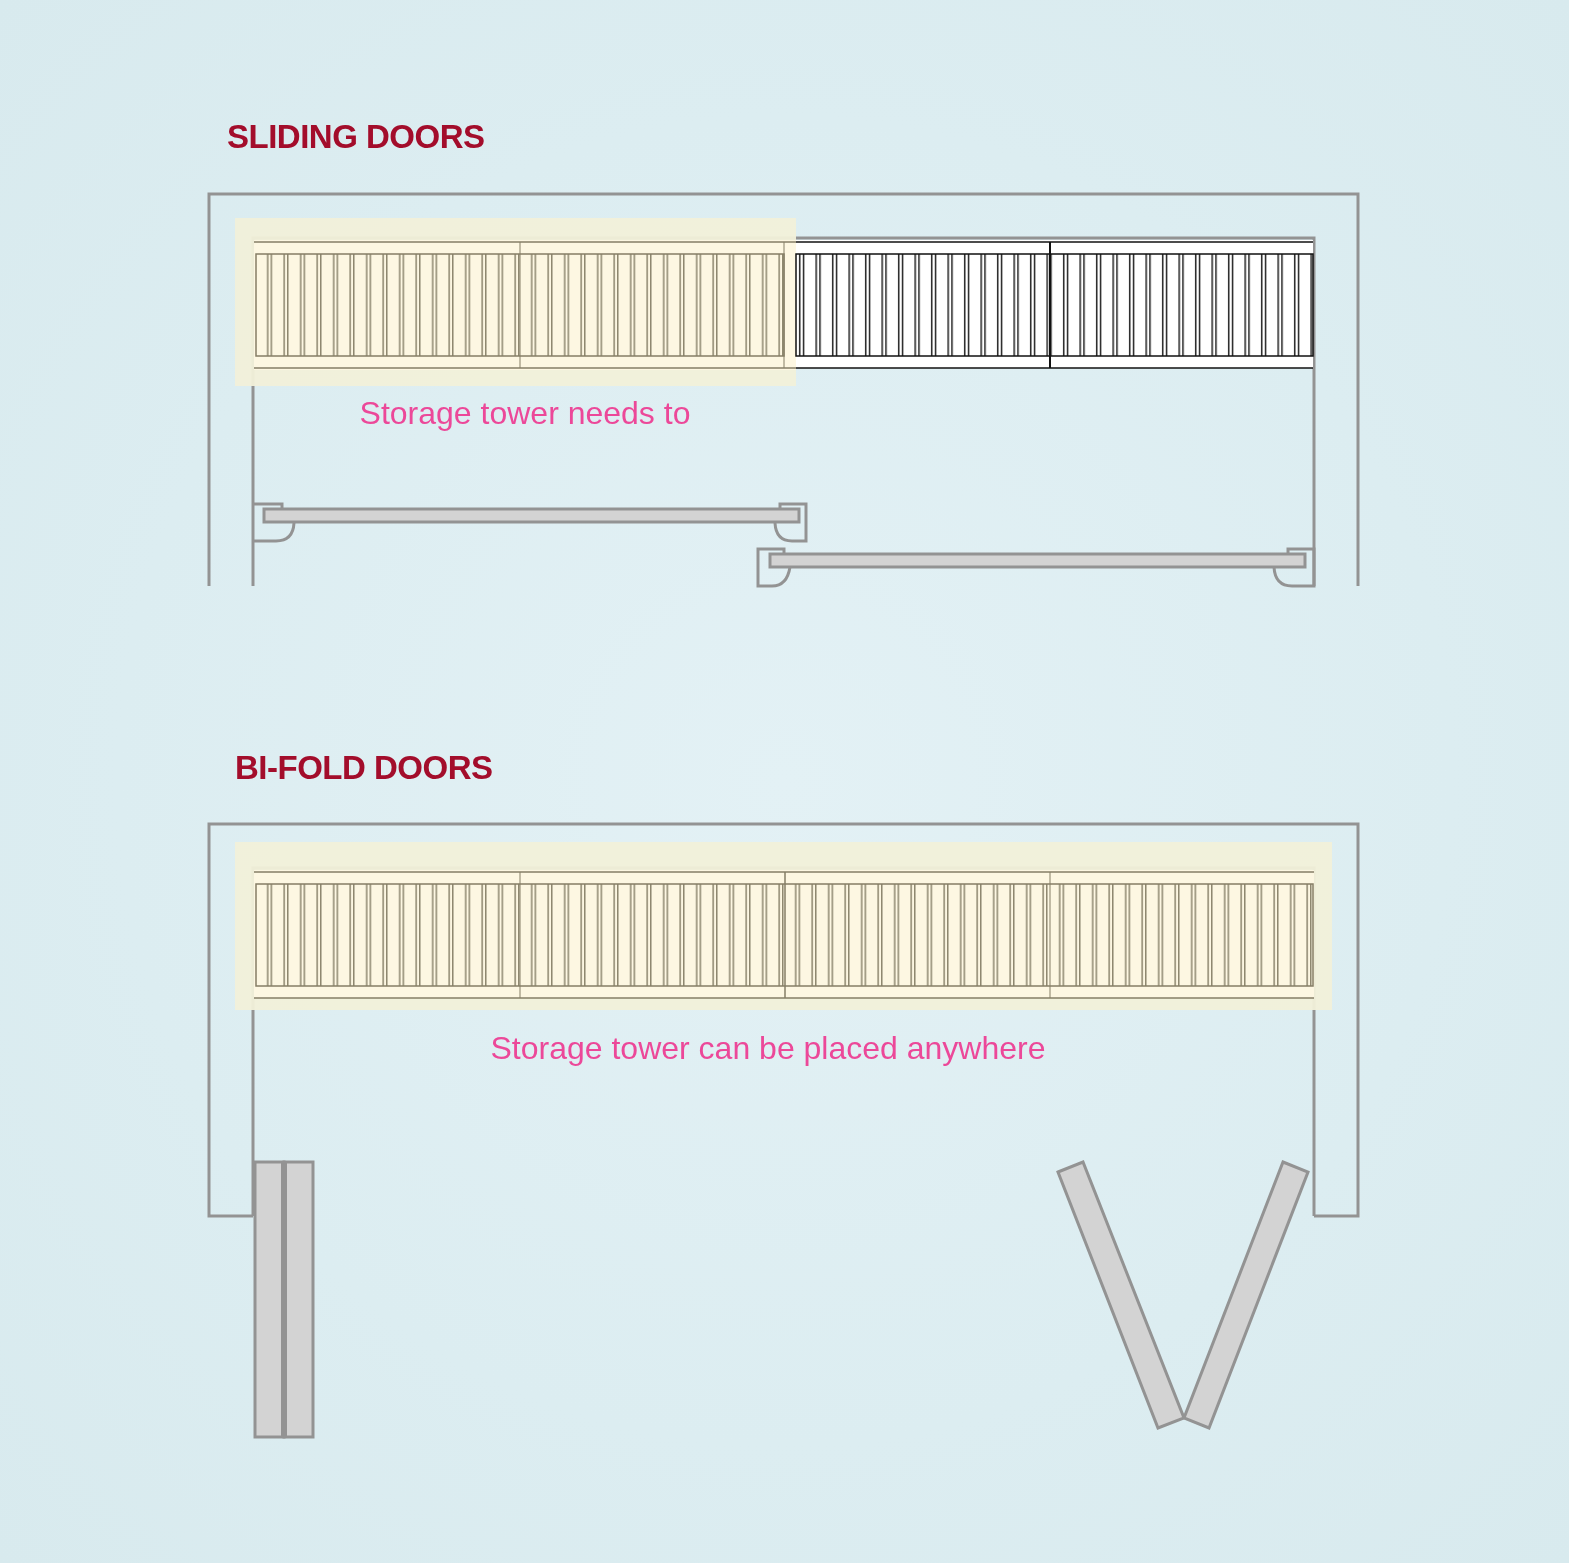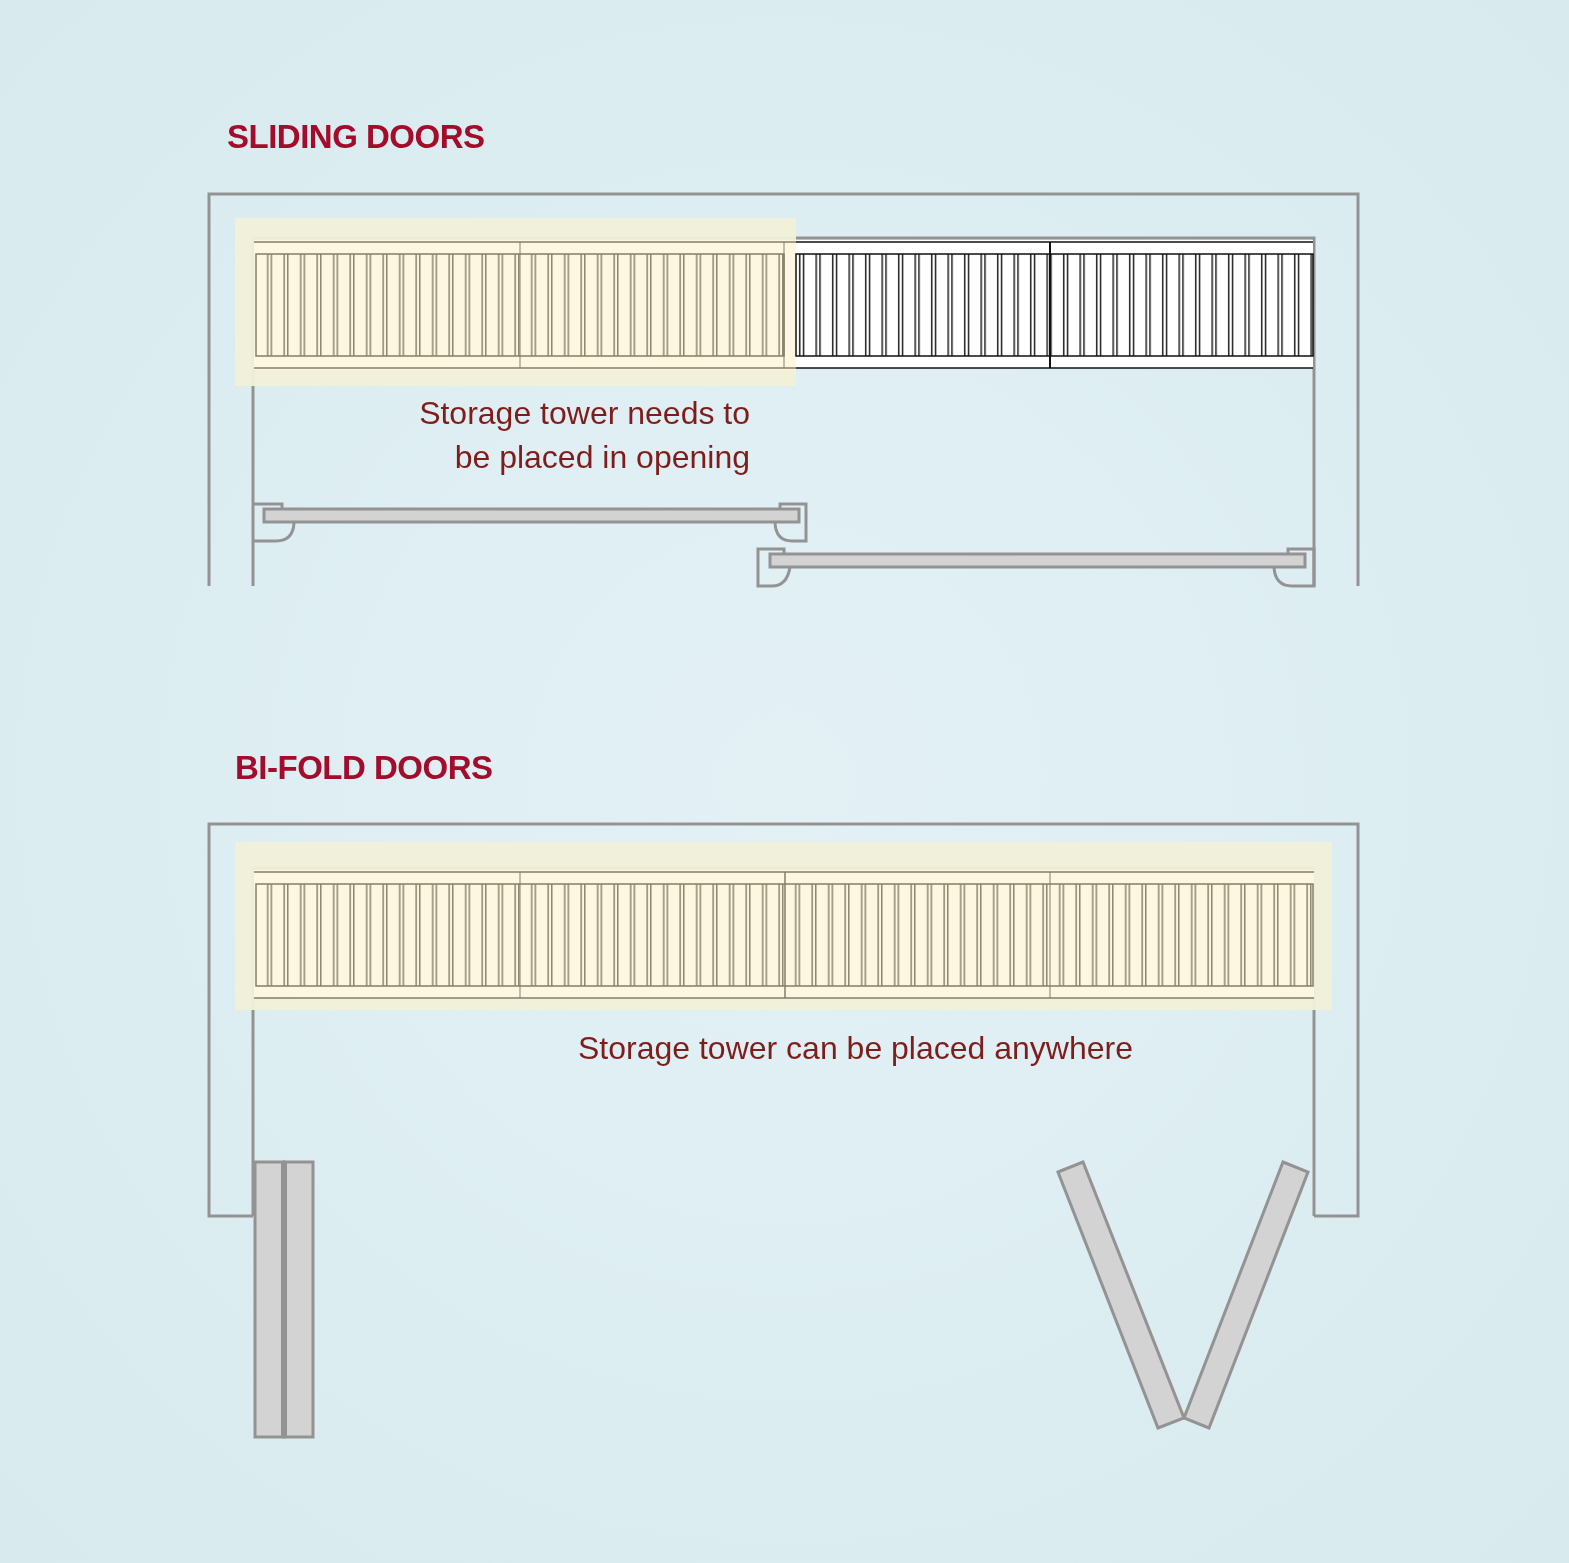--- a/index.html
+++ b/index.html
@@ -9,34 +9,33 @@
     font-family: "Liberation Sans", sans-serif;
     position: relative;
   }
   .title {
     position: absolute; left: 227px;
     color: #a30d2b; font-weight: bold; font-size: 33px;
     letter-spacing: -0.5px;
     font-family: Liberation Sans, sans-serif;
   }
   .caption {
-    position: absolute; color: #7f1d1d; font-size: 32px;
-    text-align: right; line-height: 44px;
+    position: absolute; color: #ec4899; font-size: 32px;
+    text-align: center; line-height: 44px;
     font-family: "Liberation Sans", sans-serif;
   }
   svg.diagram { position: absolute; left: 0; top: 0; }
 </style>
 </head>
 <body>
 
 <div class="title" style="top:118px;">SLIDING DOORS</div>
 
 <div class="caption" style="left:300px; top:391px; width:450px;">
   <div>Storage tower needs to</div>
-  <div>be placed in opening</div>
 </div>
 
 <div class="title" style="top:749px;margin-left:8px;">BI-FOLD DOORS</div>
 
 <div class="caption" style="left:403px; top:1026px; width:730px;">
   <div>Storage tower can be placed anywhere</div>
 </div>
 
 <svg class="diagram" width="1569" height="1563" viewBox="0 0 1569 1563" xmlns="http://www.w3.org/2000/svg">
   <defs>

